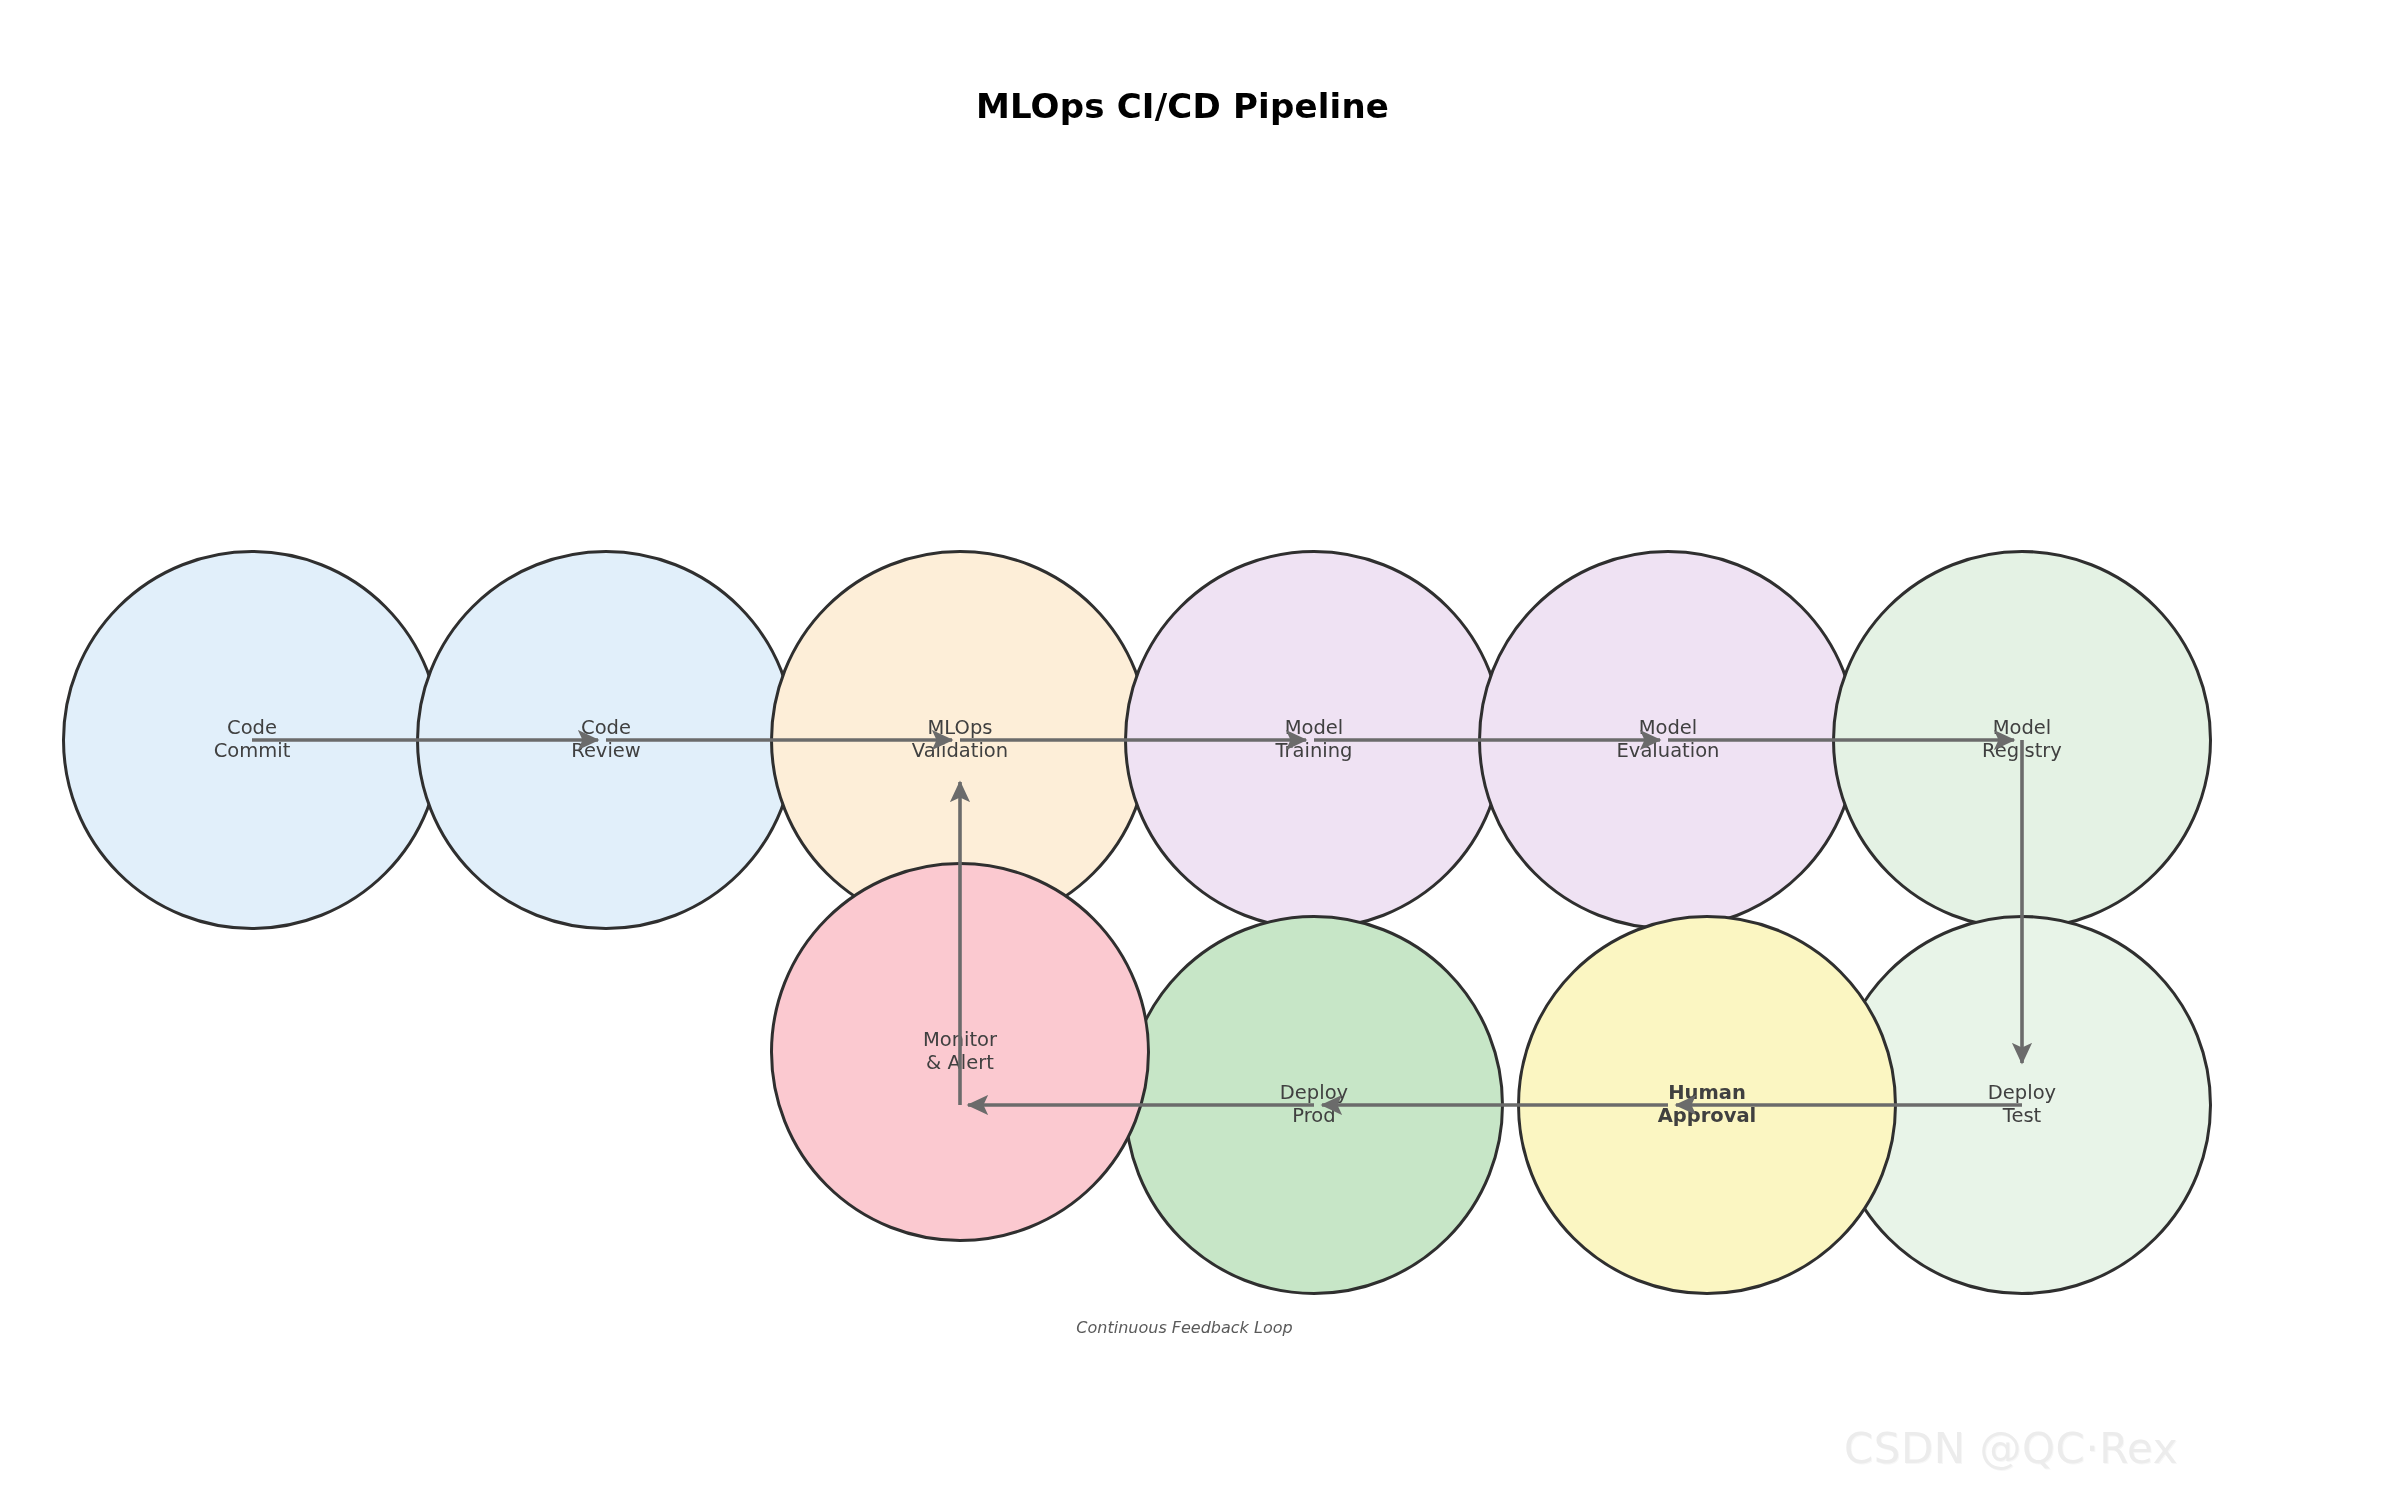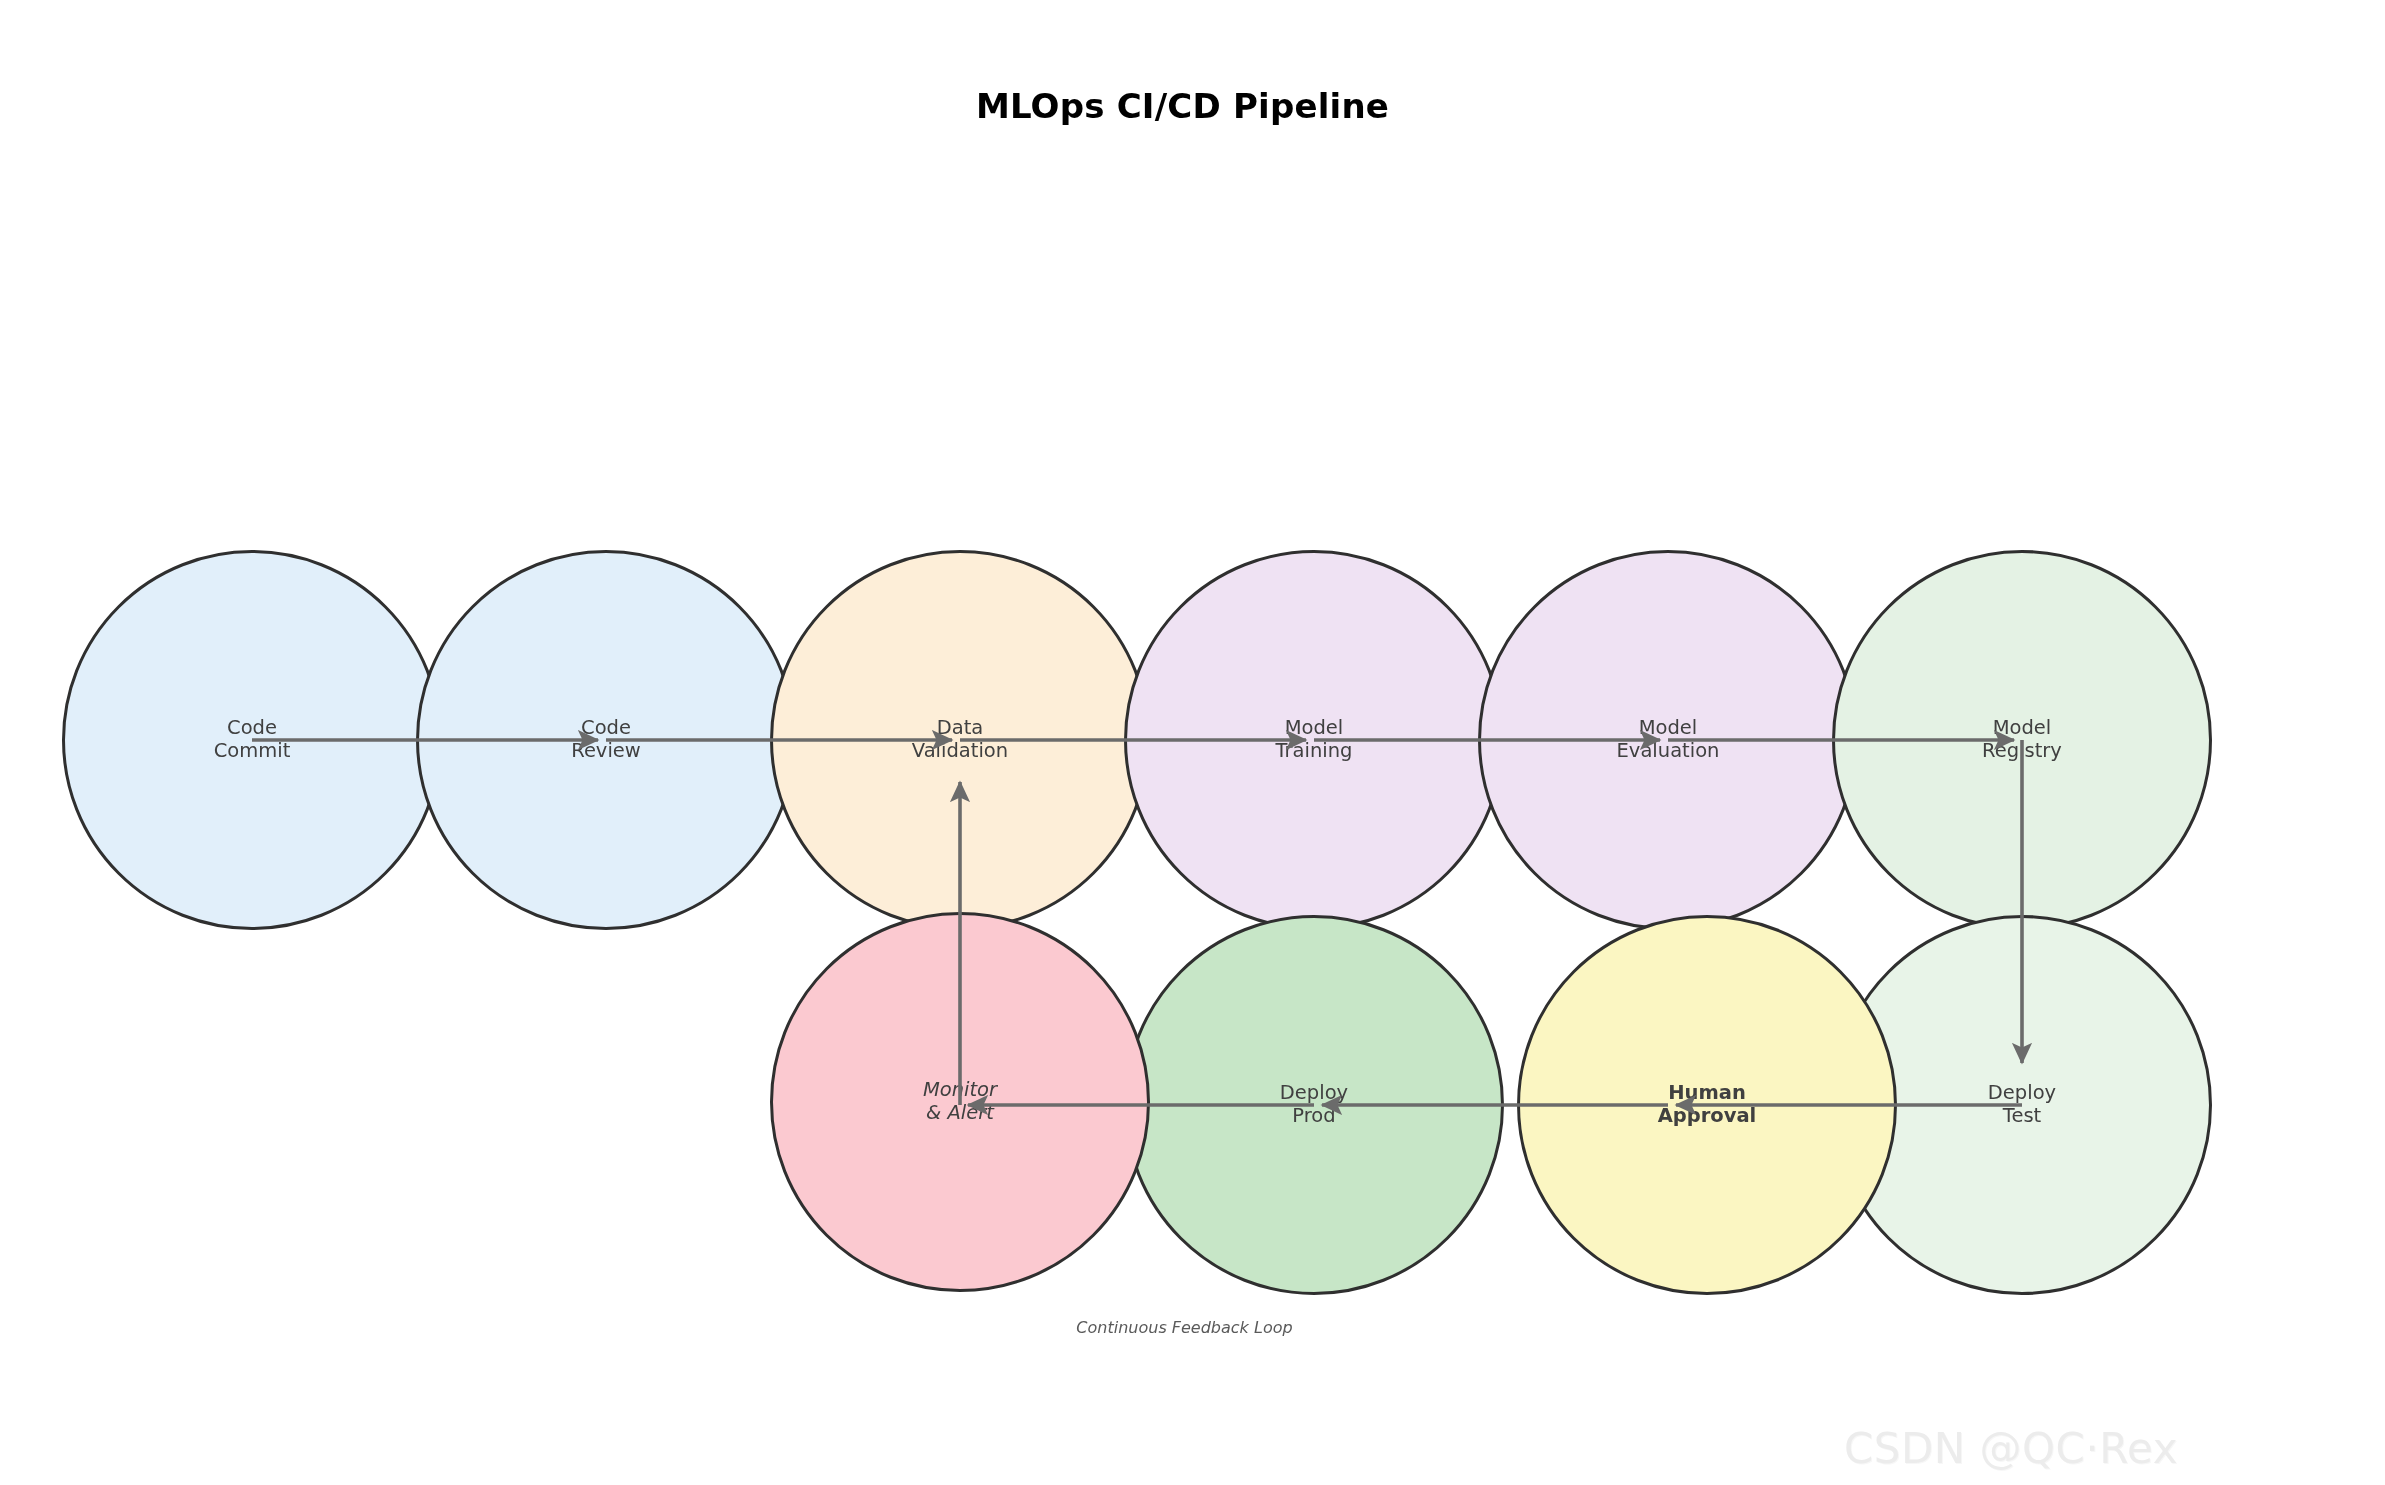--- a/index.html
+++ b/index.html
@@ -103,21 +103,21 @@
   <div id="nodes-layer">
       <div class="node" style="left: 62px; top: 550px; width: 380px; height: 380px; background: rgb(225, 239, 250); z-index: 2;">
         <div class="node-label">Code
 Commit</div>
       </div>
       <div class="node" style="left: 416px; top: 550px; width: 380px; height: 380px; background: rgb(225, 239, 250); z-index: 2;">
         <div class="node-label">Code
 Review</div>
       </div>
       <div class="node" style="left: 770px; top: 550px; width: 380px; height: 380px; background: rgb(253, 238, 216); z-index: 2;">
-        <div class="node-label">Data
+        <div class="node-label">MLOps
 Validation</div>
       </div>
       <div class="node" style="left: 1124px; top: 550px; width: 380px; height: 380px; background: rgb(239, 226, 243); z-index: 2;">
         <div class="node-label">Model
 Training</div>
       </div>
       <div class="node" style="left: 1478px; top: 550px; width: 380px; height: 380px; background: rgb(239, 226, 243); z-index: 2;">
         <div class="node-label">Model
 Evaluation</div>
       </div>
@@ -130,21 +130,21 @@
 Test</div>
       </div>
       <div class="node" style="left: 1517px; top: 915px; width: 380px; height: 380px; background: rgb(251, 246, 194); z-index: 3; font-weight: bold;">
         <div class="node-label">Human
 Approval</div>
       </div>
       <div class="node" style="left: 1124px; top: 915px; width: 380px; height: 380px; background: rgb(199, 230, 199); z-index: 3;">
         <div class="node-label">Deploy
 Prod</div>
       </div>
-      <div class="node" style="left: 770px; top: 912px; width: 380px; height: 380px; background: rgb(251, 201, 208); z-index: 3; font-style: italic;">
+      <div class="node" style="left: 770px; top: 862px; width: 380px; height: 380px; background: rgb(251, 201, 208); z-index: 3;">
         <div class="node-label">Monitor
 &amp; Alert</div>
       </div>
     </div>
 
   <svg class="edges" viewBox="0 0 2385 1485">
     <defs>
       <marker id="arrow-head" markerWidth="7" markerHeight="7" refX="5.6" refY="3.2" orient="auto" markerUnits="strokeWidth">
         <path d="M0,0.4 L6,3.2 L0,6 L1.3,3.2 Z" fill="#6b6b6b"></path>
       </marker>

